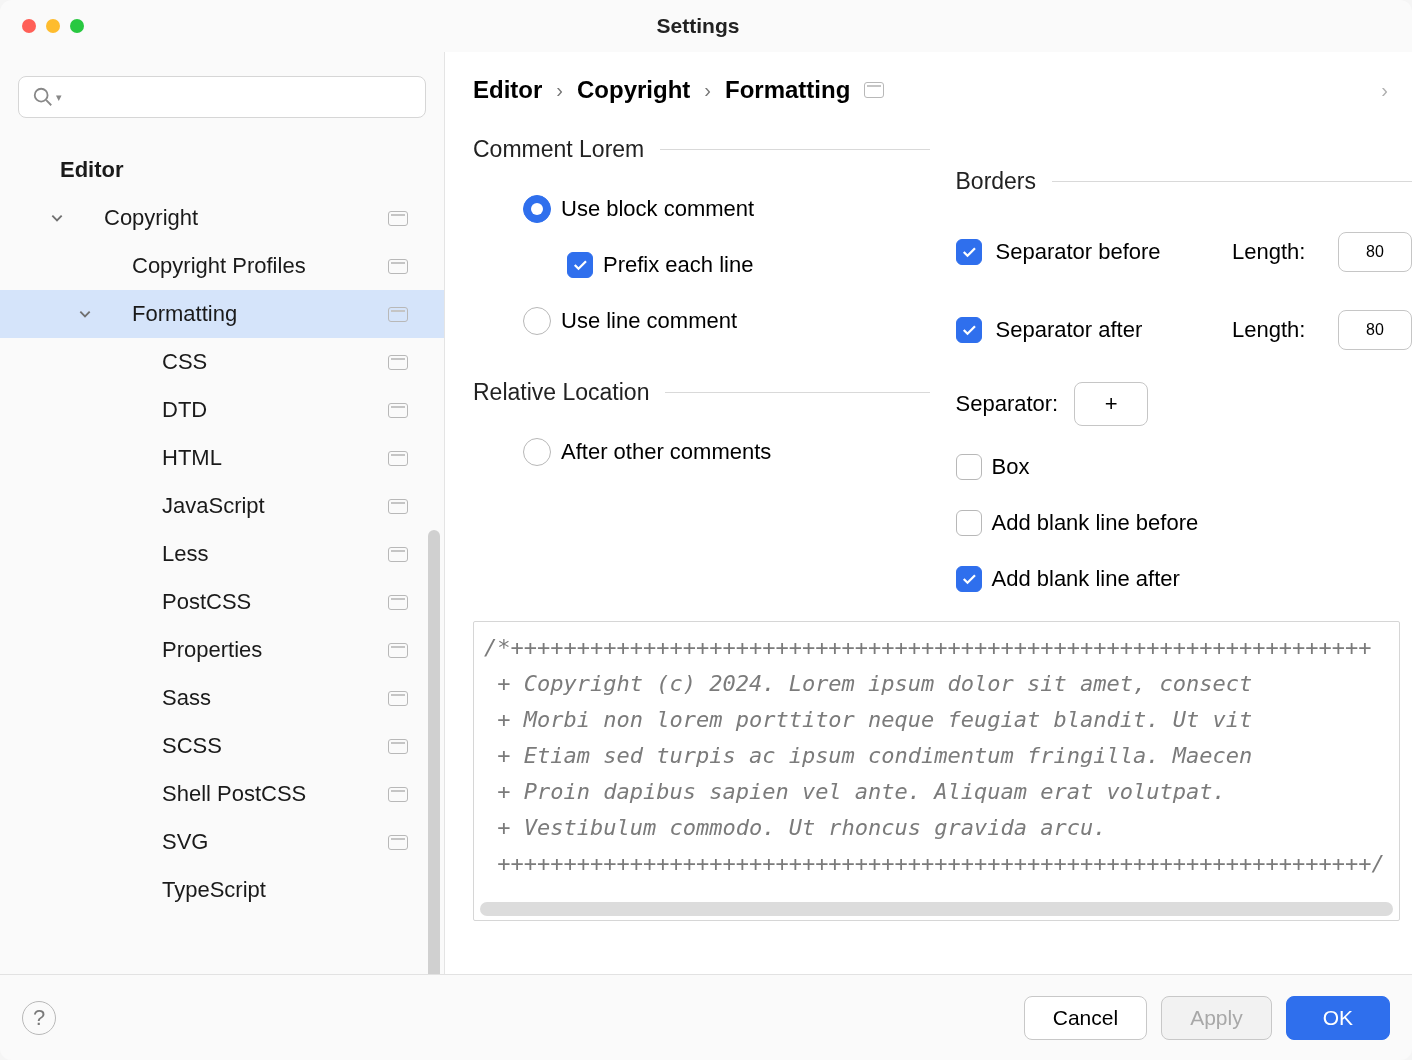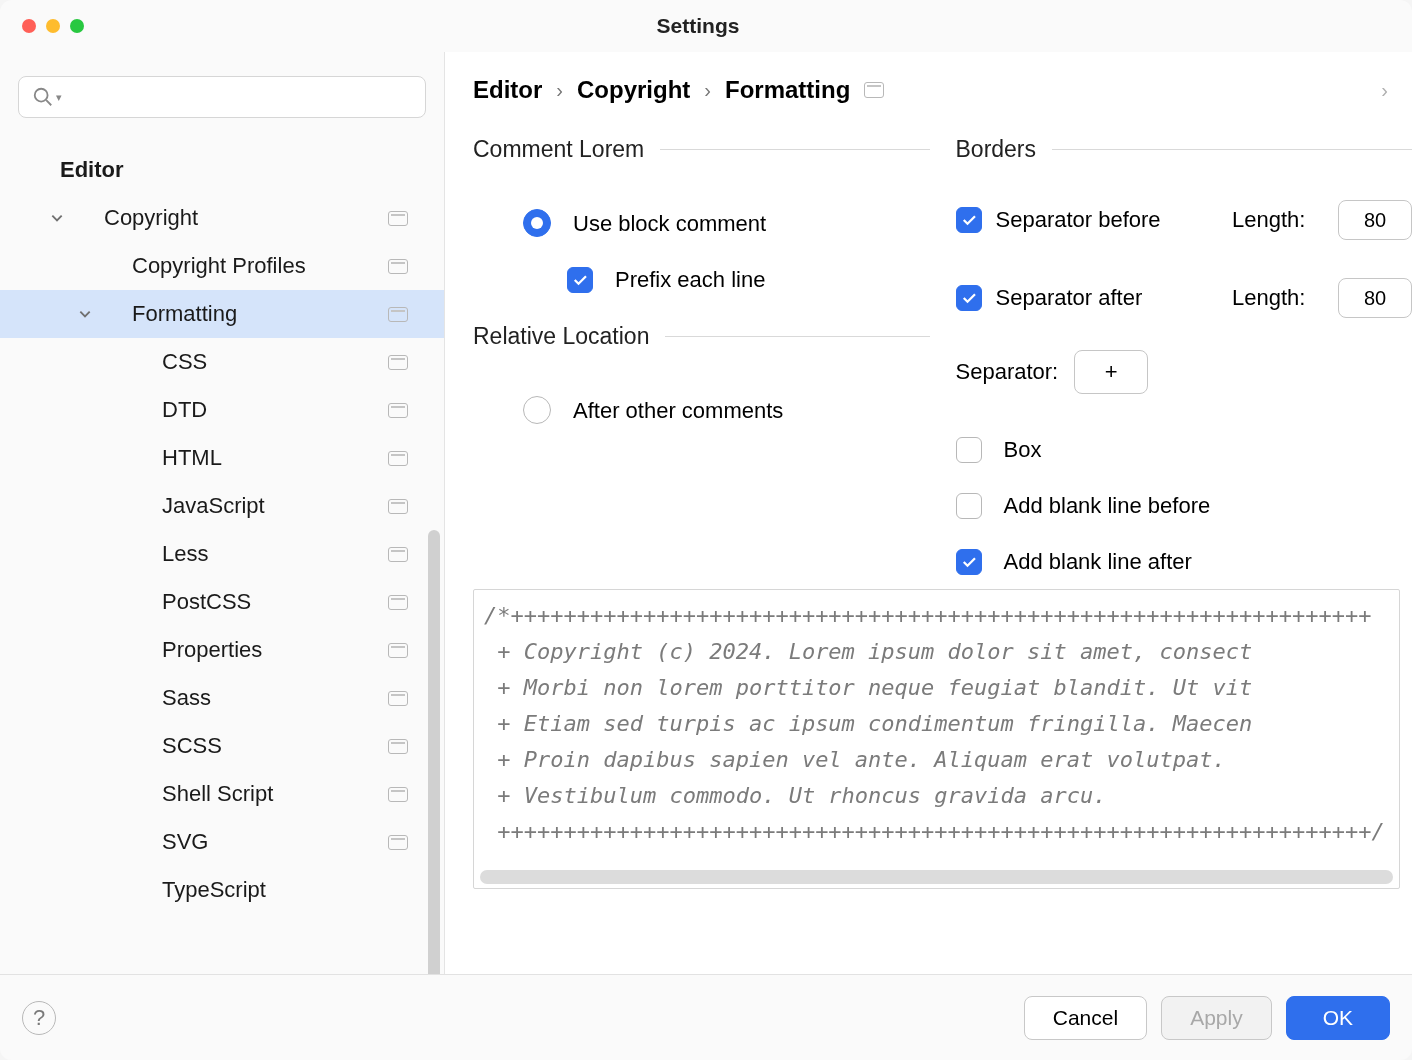--- a/index.html
+++ b/index.html
@@ -151,42 +151,42 @@
     padding: 14px 0 0 28px;
     display: flex;
     flex-direction: column;
     min-height: 0;
   }
   .two-col {
     display: flex;
     gap: 0;
   }
   .col { flex: 1; min-width: 0; }
-  .col.right { margin-left: 26px; }
+  .col.right { margin-left: 26px; margin-top: 32px; }
   .group-title-row {
     display: flex;
     align-items: center;
     gap: 16px;
     margin-bottom: 18px;
     margin-top: 8px;
   }
   .group-title {
     font-size: 23px;
     color: #222;
   }
   .group-hr {
     flex: 1;
     height: 1px;
     background: #d9d9d9;
   }
   .form-row {
     display: flex;
-    align-items: flex-end;
+    align-items: center;
     min-height: 56px;
-    gap: 22px;
+    gap: 10px;
   }
   .form-row.indent1 { padding-left: 50px; }
   .form-row.indent2 { padding-left: 94px; }
   .radio {
     width: 28px; height: 28px; border-radius: 50%;
     border: 1.6px solid #b8b8b8;
     background: #fff;
     display: inline-flex; align-items: center; justify-content: center;
     flex-shrink: 0;
   }
@@ -204,21 +204,21 @@
     flex-shrink: 0;
   }
   .chk.checked { background: #2f6fed; border-color: #2f6fed; }
   .chk.checked svg { width: 18px; height: 18px; color: #fff; }
   .ctl-label { font-size: 22px; }
   .num-input {
     width: 74px; height: 40px;
     border: 1px solid #c6c6c6;
     border-radius: 8px;
     text-align: center;
-    font-size: 20px;
+    font-size: 16px;
     background: #fff;
   }
   .small-input {
     width: 74px; height: 44px;
     border: 1px solid #c6c6c6;
     border-radius: 8px;
     text-align: center;
     font-size: 22px;
     background: #fff;
   }
@@ -369,21 +369,21 @@
           </div>
           <div class="tree-row indent-3">
             <span class="label">Sass</span>
             <span class="badge-rect"></span>
           </div>
           <div class="tree-row indent-3">
             <span class="label">SCSS</span>
             <span class="badge-rect"></span>
           </div>
           <div class="tree-row indent-3">
-            <span class="label">Shell Script</span>
+            <span class="label">Shell PostCSS</span>
             <span class="badge-rect"></span>
           </div>
           <div class="tree-row indent-3">
             <span class="label">SVG</span>
             <span class="badge-rect"></span>
           </div>
           <div class="tree-row indent-3">
             <span class="label">TypeScript</span>
           </div>
         </div>
@@ -414,20 +414,24 @@
               <span class="ctl-label">Use block comment</span>
             </div>
             <div class="form-row indent2">
               <span class="chk checked">
                   <svg viewBox="0 0 24 24" fill="none" stroke="currentColor" stroke-width="3">
                     <polyline points="5 12 10 17 20 7"></polyline>
                   </svg>
                 </span>
               <span class="ctl-label">Prefix each line</span>
             </div>
+            <div class="form-row indent1">
+              <span class="radio"></span>
+              <span class="ctl-label">Use line comment</span>
+            </div>
 
             <div class="group-title-row" style="margin-top:30px">
               <div class="group-title">Relative Location</div>
               <div class="group-hr"></div>
             </div>
             <div class="form-row indent1">
               <span class="radio"></span>
               <span class="ctl-label">After other comments</span>
             </div>
           </div>

